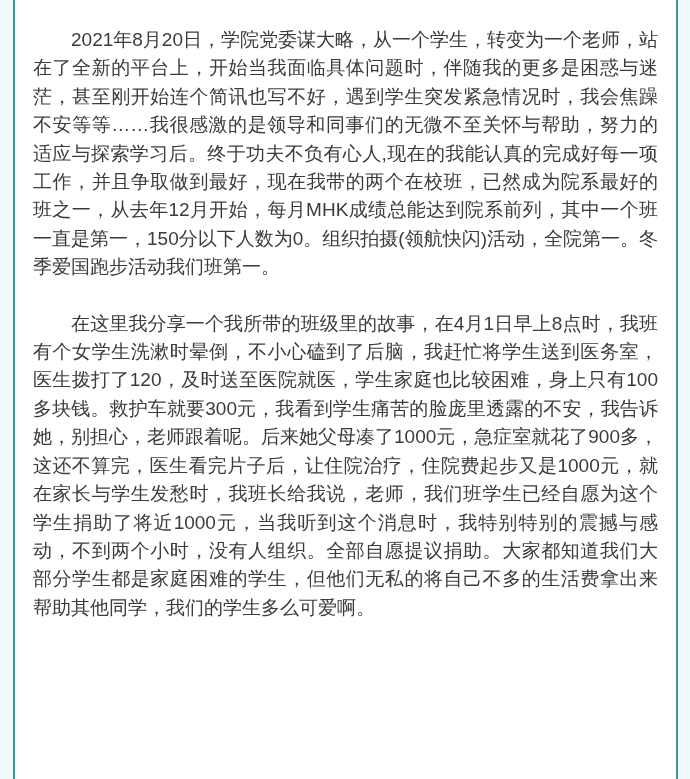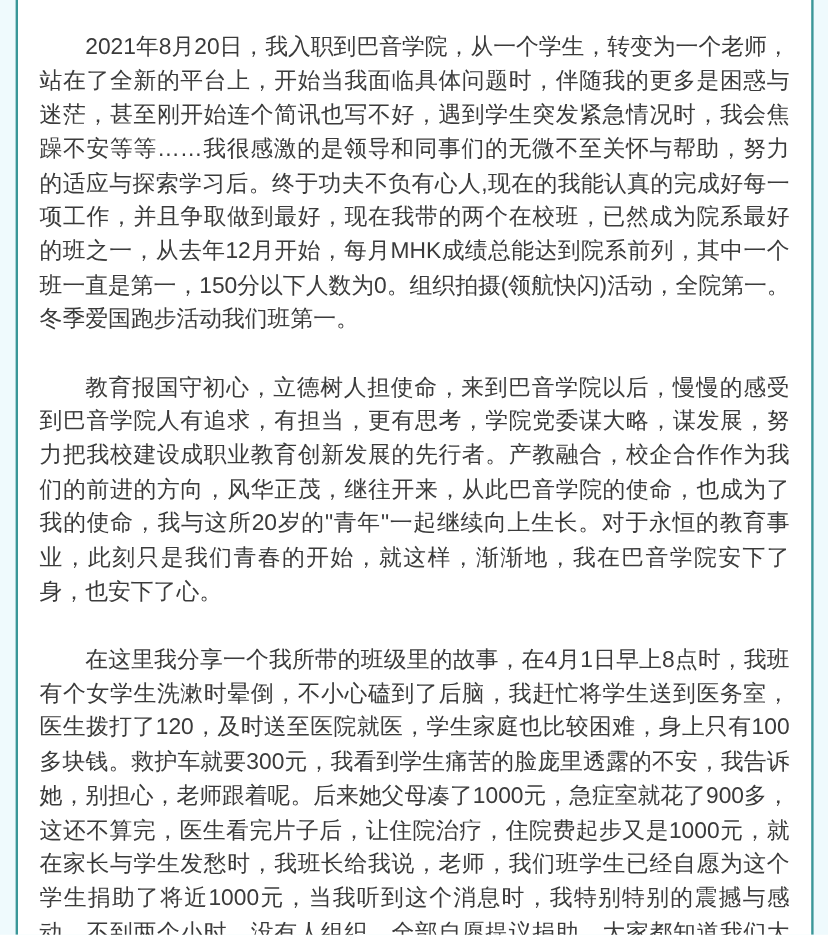--- a/index.html
+++ b/index.html
@@ -32,16 +32,15 @@
     line-height: 28.4px;
     color: #3b3b3b;
     text-align: justify;
     text-indent: 2em;
   }
 </style>
 </head>
 <body style="background: rgb(239, 250, 253);">
 
 <div class="panel" style="background: rgb(255, 255, 255); border-left-color: rgb(58, 151, 153); border-right-color: rgb(58, 151, 153);">
-  <p style="color: rgb(59, 59, 59);">2021年8月20日，我入职到巴音学院，从一个学生，转变为一个老师，站在了全新的平台上，开始当我面临具体问题时，伴随我的更多是困惑与迷茫，甚至刚开始连个简讯也写不好，遇到学生突发紧急情况时，我会焦躁不安等等……我很感激的是领导和同事们的无微不至关怀与帮助，努力的适应与探索学习后。终于功夫不负有心人,现在的我能认真的完成好每一项工作，并且争取做到最好，现在我带的两个在校班，已然成为院系最好的班之一，从去年12月开始，每月MHK成绩总能达到院系前列，其中一个班一直是第一，150分以下人数为0。组织拍摄(领航快闪)活动，全院第一。冬季爱国跑步活动我们班第一。</p>
-  <p style="color: rgb(59, 59, 59);">教育报国守初心，立德树人担使命，来到巴音学院以后，慢慢的感受到巴音学院人有追求，有担当，更有思考，学院党委谋大略，谋发展，努力把我校建设成职业教育创新发展的先行者。产教融合，校企合作作为我们的前进的方向，风华正茂，继往开来，从此巴音学院的使命，也成为了我的使命，我与这所20岁的"青年"一起继续向上生长。对于永恒的教育事业，此刻只是我们青春的开始，就这样，渐渐地，我在巴音学院安下了身，也安下了心。</p>
+  <p style="color: rgb(59, 59, 59);">2021年8月20日，学院党委谋大略，从一个学生，转变为一个老师，站在了全新的平台上，开始当我面临具体问题时，伴随我的更多是困惑与迷茫，甚至刚开始连个简讯也写不好，遇到学生突发紧急情况时，我会焦躁不安等等……我很感激的是领导和同事们的无微不至关怀与帮助，努力的适应与探索学习后。终于功夫不负有心人,现在的我能认真的完成好每一项工作，并且争取做到最好，现在我带的两个在校班，已然成为院系最好的班之一，从去年12月开始，每月MHK成绩总能达到院系前列，其中一个班一直是第一，150分以下人数为0。组织拍摄(领航快闪)活动，全院第一。冬季爱国跑步活动我们班第一。</p>
   <p style="color: rgb(59, 59, 59);">在这里我分享一个我所带的班级里的故事，在4月1日早上8点时，我班有个女学生洗漱时晕倒，不小心磕到了后脑，我赶忙将学生送到医务室，医生拨打了120，及时送至医院就医，学生家庭也比较困难，身上只有100多块钱。救护车就要300元，我看到学生痛苦的脸庞里透露的不安，我告诉她，别担心，老师跟着呢。后来她父母凑了1000元，急症室就花了900多，这还不算完，医生看完片子后，让住院治疗，住院费起步又是1000元，就在家长与学生发愁时，我班长给我说，老师，我们班学生已经自愿为这个学生捐助了将近1000元，当我听到这个消息时，我特别特别的震撼与感动，不到两个小时，没有人组织。全部自愿提议捐助。大家都知道我们大部分学生都是家庭困难的学生，但他们无私的将自己不多的生活费拿出来帮助其他同学，我们的学生多么可爱啊。</p>
 </div>
 
 </body></html>

